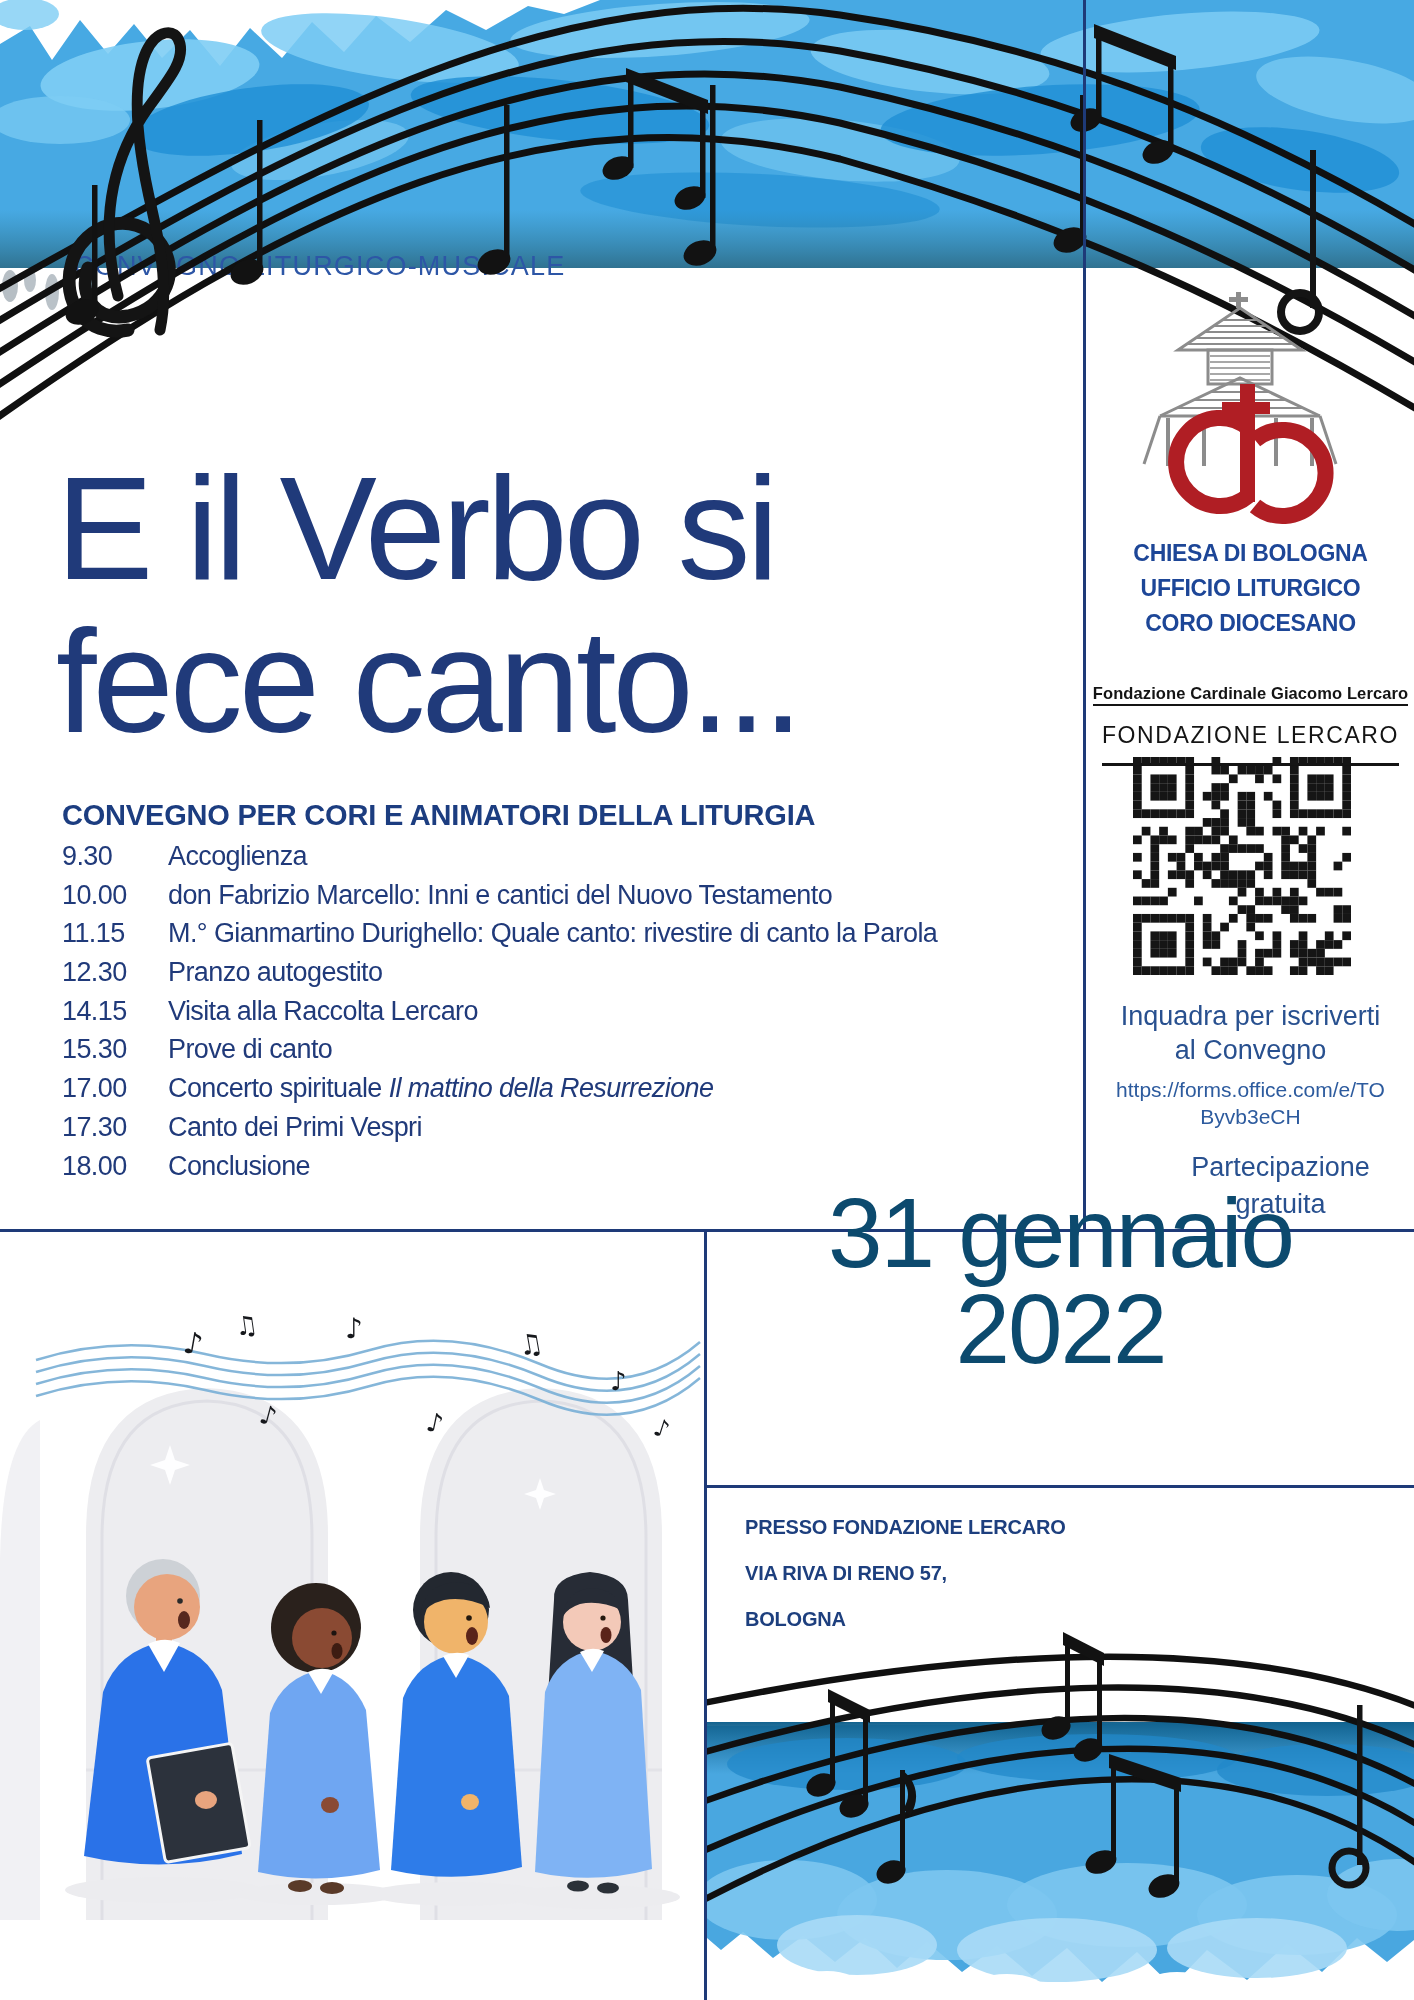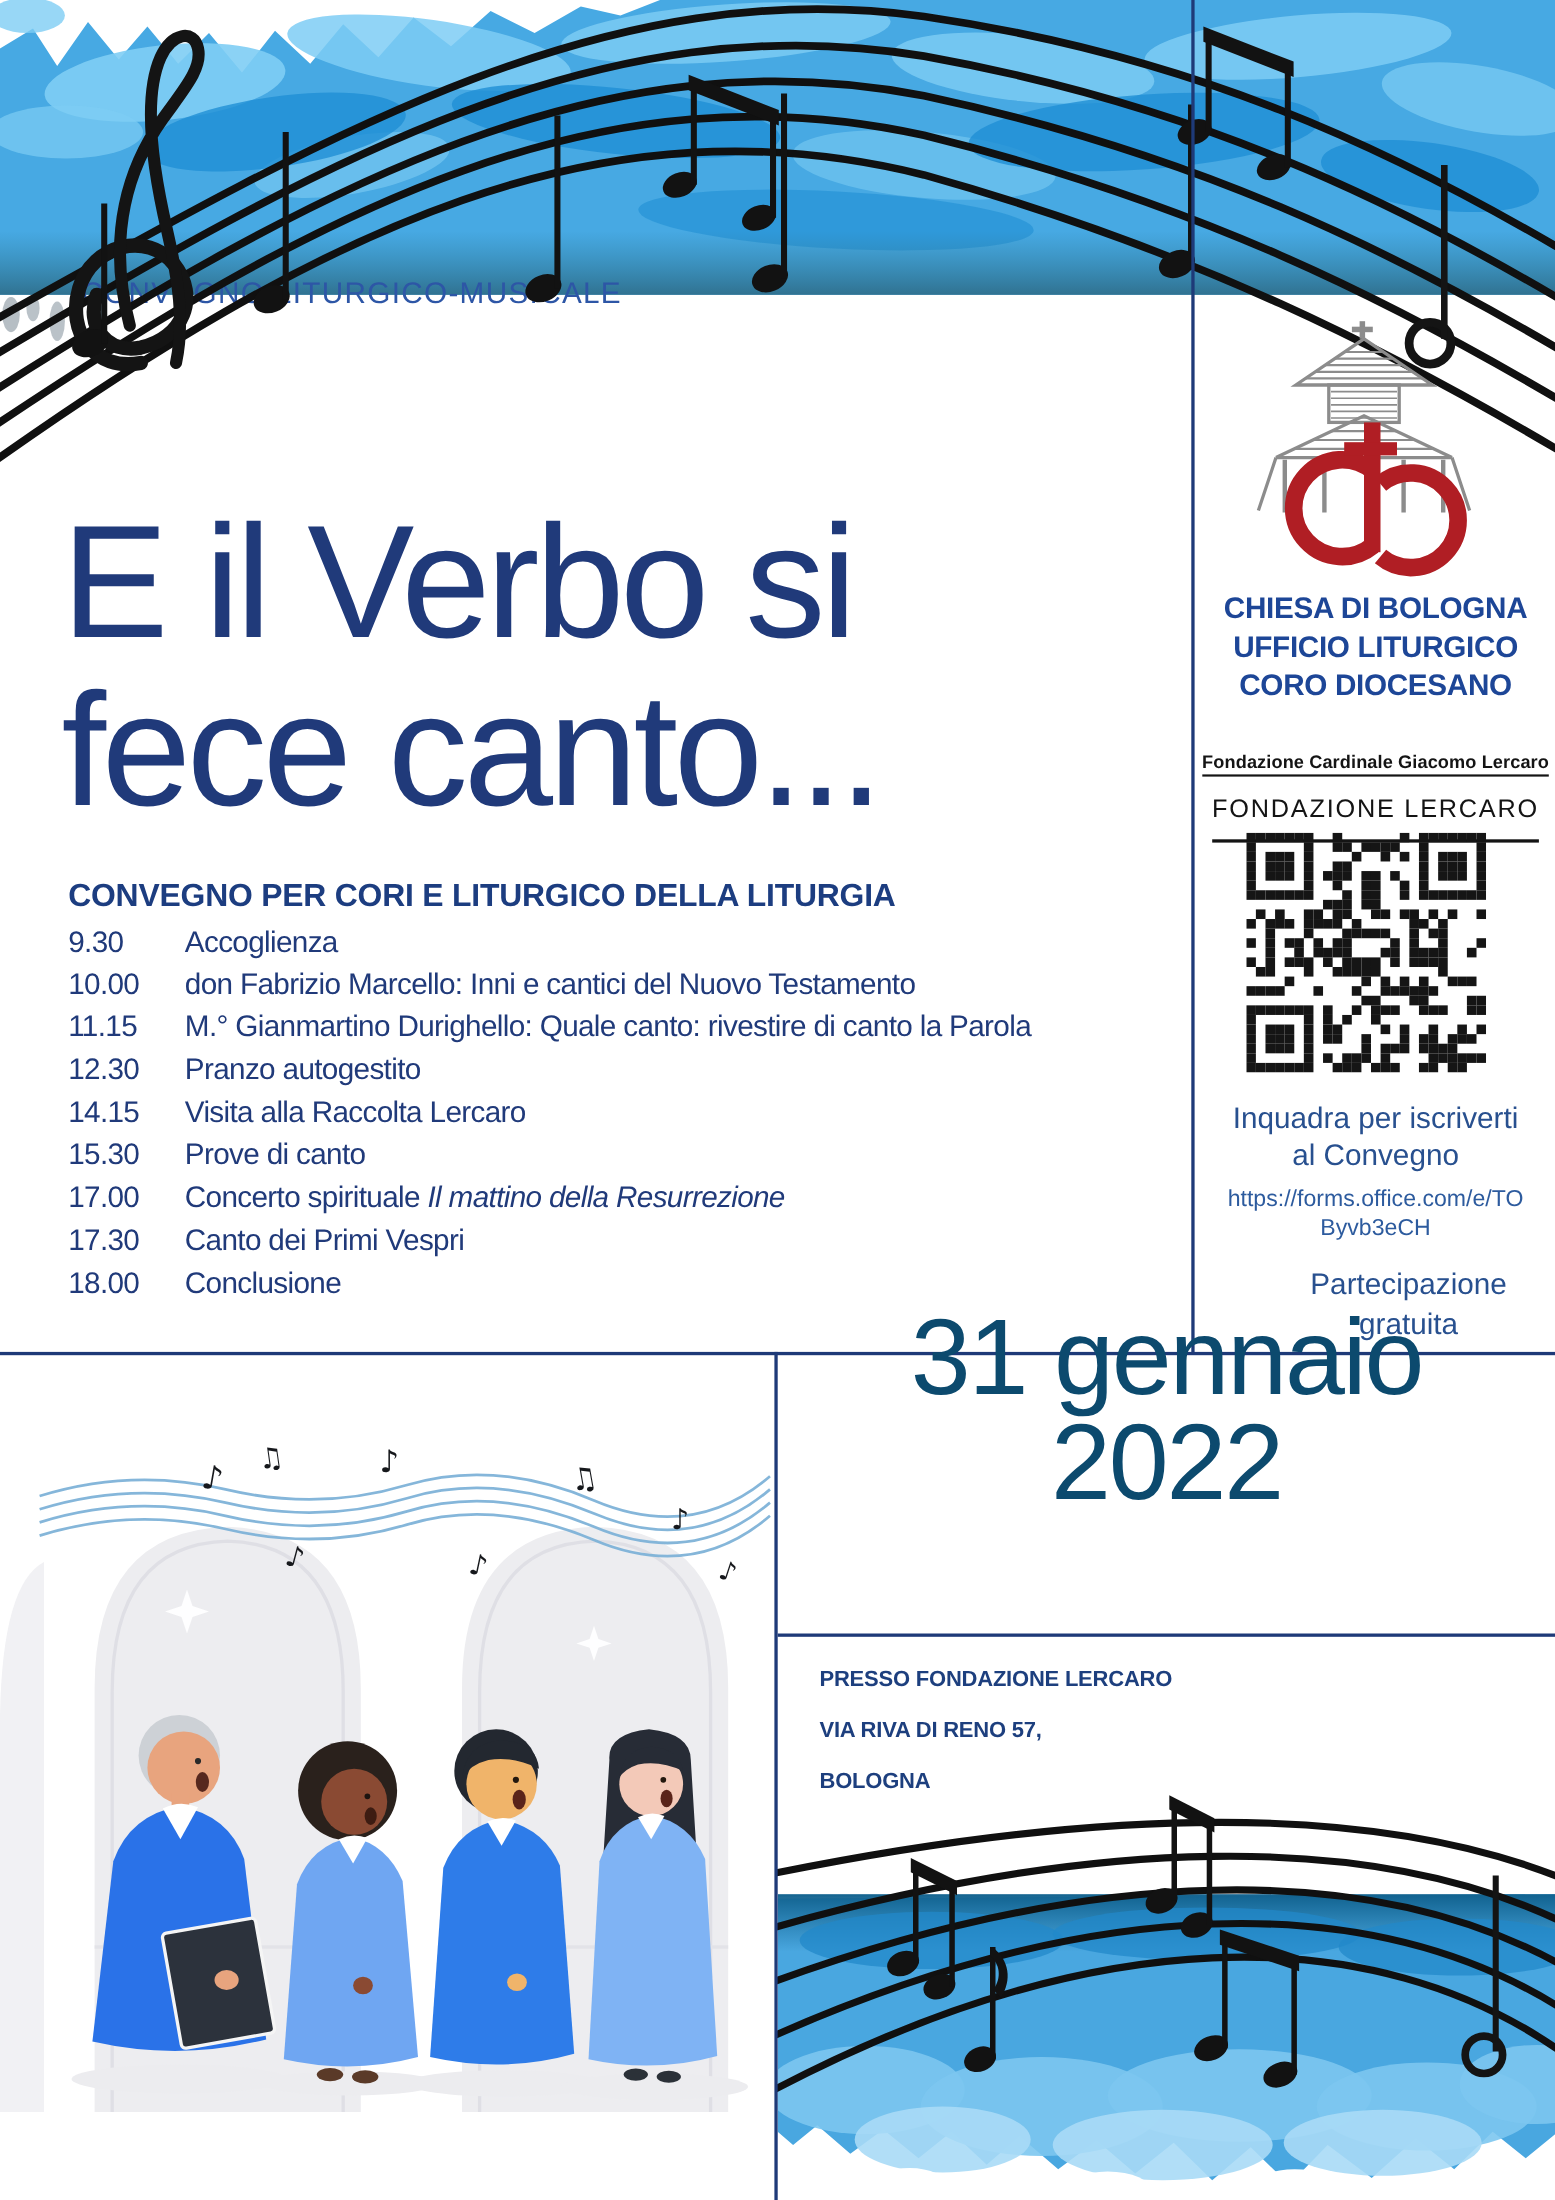--- a/index.html
+++ b/index.html
@@ -36,21 +36,21 @@
   .line{background:#1e3a78;z-index:6;}
   .v1{left:1083px;top:0;width:3px;height:1231px;}
   .h1{left:0;top:1229px;width:1414px;height:3px;}
   .v2{left:704px;top:1229px;width:3px;height:771px;}
   .h2{left:707px;top:1485px;width:707px;height:3px;}
 
   
   .church-logo{left:1130px;top:288px;width:220px;height:245px;z-index:5;}
   .org-block{
     left:1087px;top:536px;width:327px;z-index:5;text-align:center;
-    color:#1d4697;font-size:27px;font-weight:bold;line-height:35px;letter-spacing:-0.3px;
+    color:#1d4697;font-size:23px;font-weight:bold;line-height:35px;letter-spacing:-0.3px;
   }
   .fond-block{left:1087px;top:668px;width:327px;z-index:5;text-align:center;color:#141414;}
   .fond-small{display:table;margin:16px auto;font-size:16.5px;font-weight:bold;
     border-bottom:2.5px solid #141414;padding-bottom:1px;letter-spacing:0.1px;}
   .fond-big{display:table;margin:1px auto 0;font-size:23px;font-weight:normal;
     letter-spacing:1.6px;border-bottom:3px solid #141414;padding-bottom:14px;}
   .qr{left:1133px;top:757px;width:218px;height:218px;z-index:5;}
   .qr-caption{left:1087px;top:999px;width:327px;z-index:5;text-align:center;
     color:#28508f;font-size:27px;line-height:34px;}
   .qr-url{left:1087px;top:1076px;width:327px;z-index:5;text-align:center;
@@ -147,21 +147,21 @@
     <g stroke="#141414" fill="none">
       <circle cx="1300" cy="312" r="19" stroke-width="8"></circle>
       <rect x="1310" y="150" width="6" height="158" fill="#141414" stroke="none"></rect>
     </g>
   </svg>
 
   <div class="abs title">
     <div>E il Verbo si</div>
     <div>fece canto...</div>
   </div>
-  <div class="abs subtitle">CONVEGNO PER CORI E LITURGICO DELLA LITURGIA</div>
+  <div class="abs subtitle">CONVEGNO PER CORI E ANIMATORI DELLA LITURGIA</div>
 
   <div class="abs schedule">
     <div class="row">
       <span class="time">9.30</span>
       <span class="desc"><span>Accoglienza</span><span class="it"></span></span>
     </div>
     <div class="row">
       <span class="time">10.00</span>
       <span class="desc"><span>don Fabrizio Marcello: Inni e cantici del Nuovo Testamento</span><span class="it"></span></span>
     </div>

